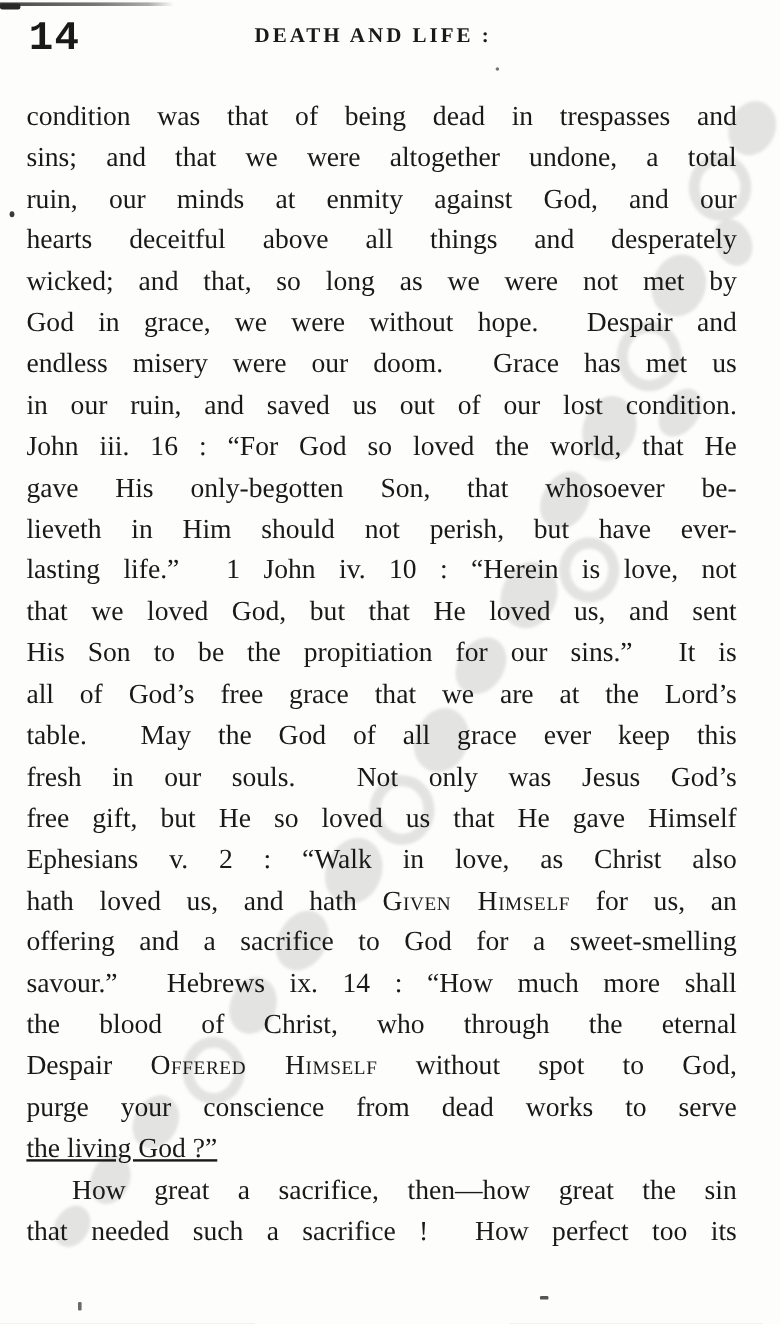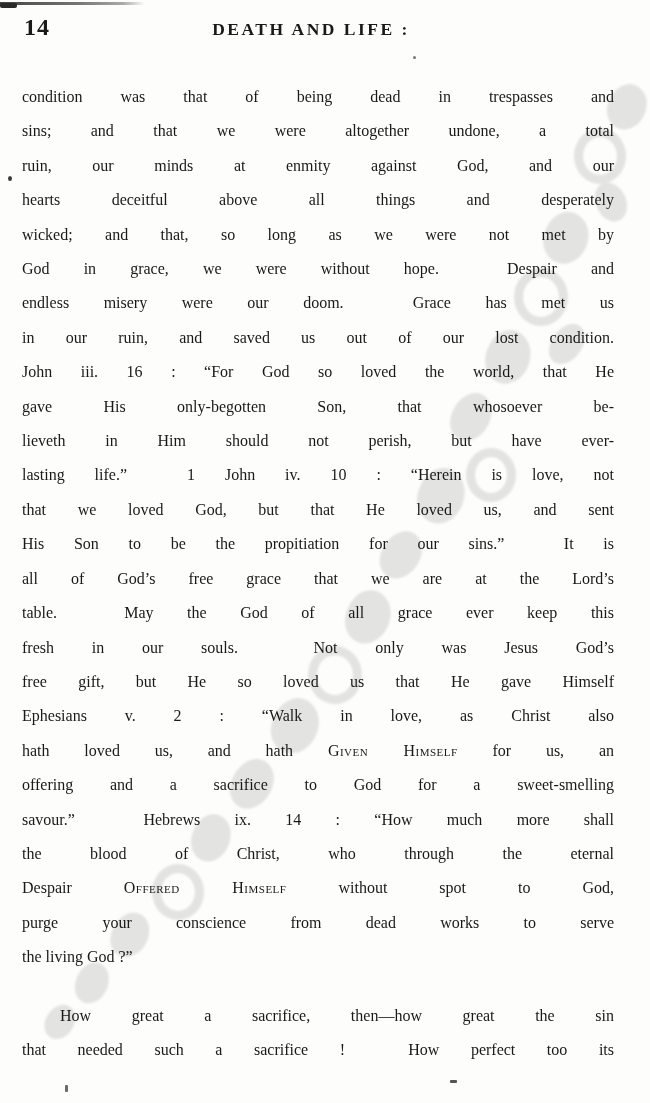--- a/index.html
+++ b/index.html
@@ -10,42 +10,42 @@
     background: #fdfdfb;
     overflow: hidden;
     font-family: "Liberation Serif", "DejaVu Serif", serif;
     color: #191919;
   }
 
   
   .header { position: absolute; top: 0; left: 0; width: 100%; height: 60px; }
   .page-number {
     position: absolute; left: 24px; top: 14px;
-    font-size: 24px; font-weight: bold; letter-spacing: 1px;
+    font-size: 34px; font-weight: bold; letter-spacing: 1px; font-family: Liberation Mono, monospace;
   }
   .running-title {
     position: absolute; top: 19px; left: 0; width: 100%;
     text-align: center; transform: translateX(-14px);
     font-size: 17.5px; font-weight: bold; letter-spacing: 2.5px;
     white-space: pre;
   }
 
   
   .body-text {
     position: absolute; top: 80px; left: 22px; width: 592px;
   }
   .line {
-    font-size: 16px;
+    font-size: 23px;
     line-height: 34.4px;
     text-align: justify;
     text-align-last: justify;
     white-space: normal;
   }
-  .line.nojust { text-align: center; text-align-last: left; }
-  .line.indent { text-indent: 38px; margin-top: 24px; }
+  .line.nojust { text-align: center; text-align-last: left; text-decoration: underline; }
+  .line.indent { text-indent: 38px; }
   .it { }
   .sc { font-variant: small-caps; letter-spacing: 0.5px; }
 
   
   .scan-line-top {
     position: absolute; top: 2px; left: 0; width: 145px; height: 3px;
     background: linear-gradient(to right, #444 0%, #777 55%, #aaa 85%, rgba(170,170,170,0) 100%);
   }
   .scan-blob-top {
     position: absolute; top: 3px; left: 0; width: 17px; height: 5px;

